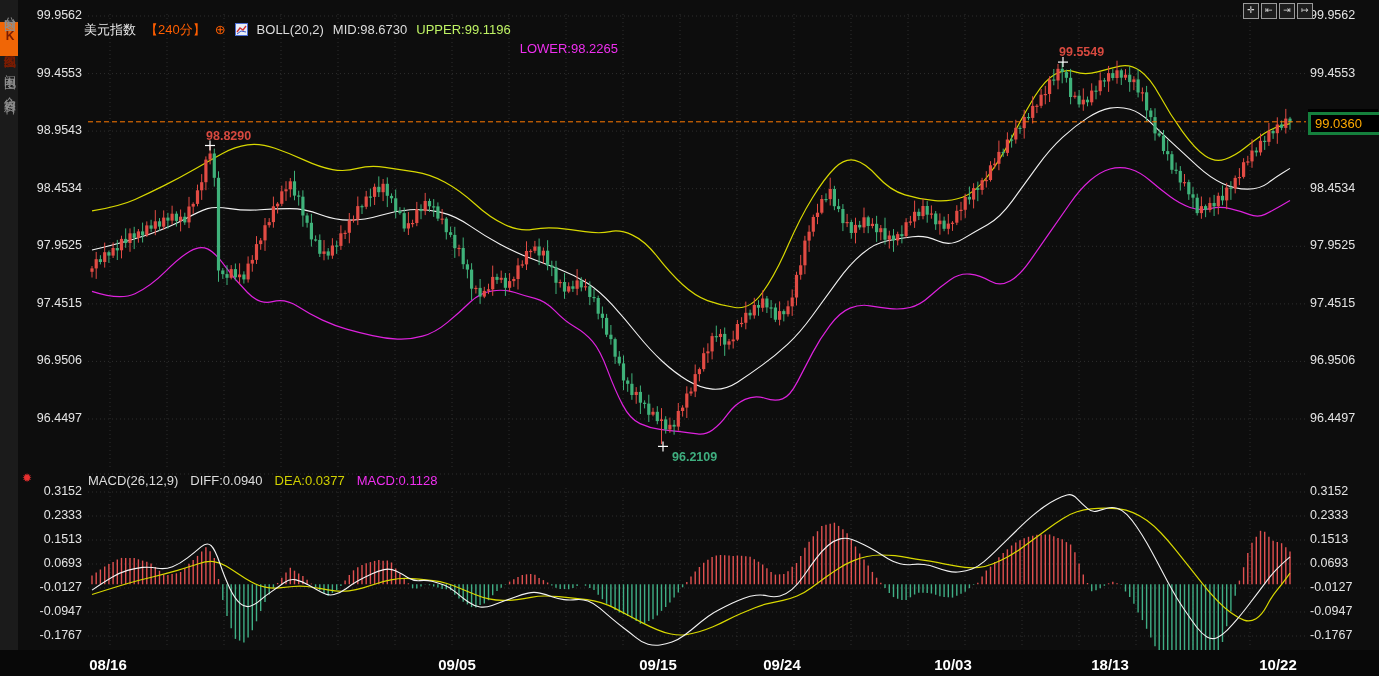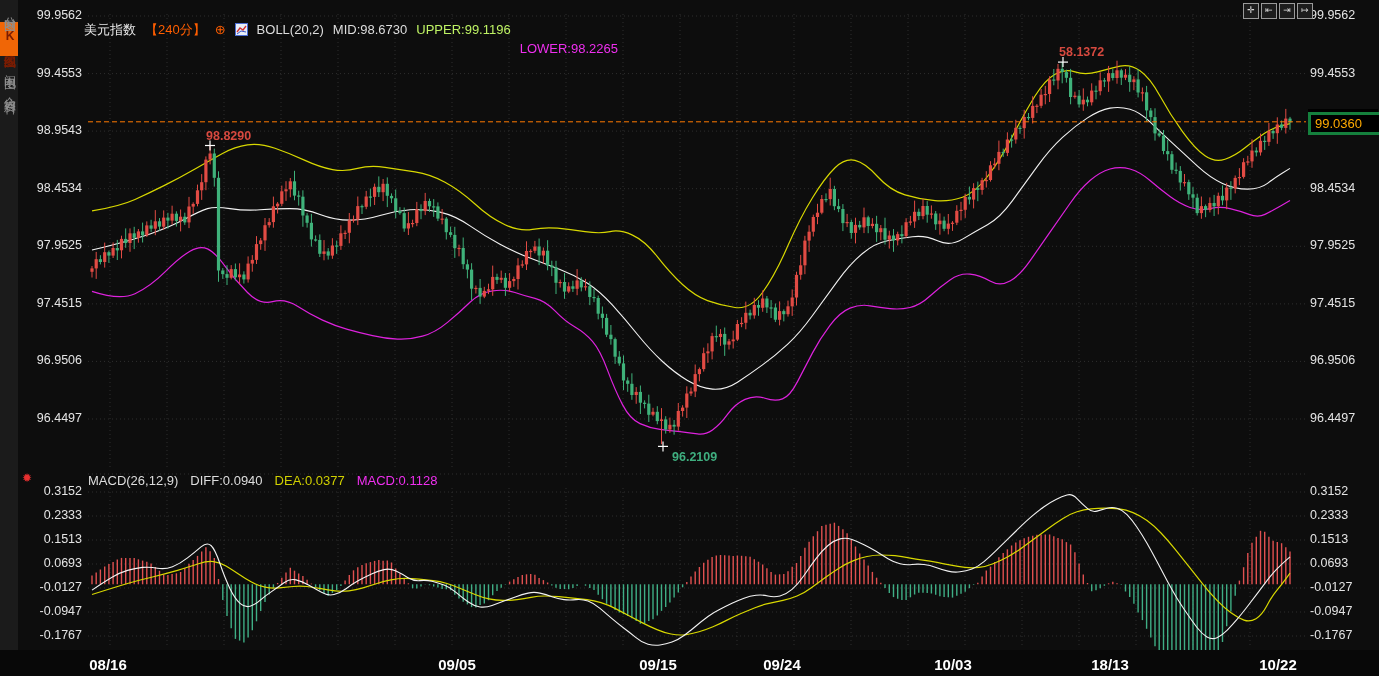--- a/index.html
+++ b/index.html
@@ -1036,21 +1036,21 @@
     <span class="macd-macd">MACD:0.1128</span>
   </div>
 
   <div id="bottom-bar">
     
     
   </div>
 
   <div id="overlays">
       <div class="marker-label" style="left: 206px; top: 128.548px; color: rgb(214, 73, 63);">98.8290</div>
-      <div class="marker-label" style="left: 1059px; top: 45.1212px; color: rgb(214, 73, 63);">58.1372</div>
+      <div class="marker-label" style="left: 1059px; top: 45.1212px; color: rgb(214, 73, 63);">99.5549</div>
       <div class="marker-label" style="left: 672px; top: 450.445px; color: rgb(63, 174, 127);">96.2109</div>
       <div class="axis-label axis-left" style="left: 18px; top: 8px;">99.9562</div>
       <div class="axis-label" style="left: 1310px; top: 8px;">99.9562</div>
       <div class="axis-label axis-left" style="left: 18px; top: 65.5681px;">99.4553</div>
       <div class="axis-label" style="left: 1310px; top: 65.5681px;">99.4553</div>
       <div class="axis-label axis-left" style="left: 18px; top: 123.148px;">98.9543</div>
       <div class="axis-label" style="left: 1310px; top: 123.148px;">98.9543</div>
       <div class="axis-label axis-left" style="left: 18px; top: 180.716px;">98.4534</div>
       <div class="axis-label" style="left: 1310px; top: 180.716px;">98.4534</div>
       <div class="axis-label axis-left" style="left: 18px; top: 238.284px;">97.9525</div>

